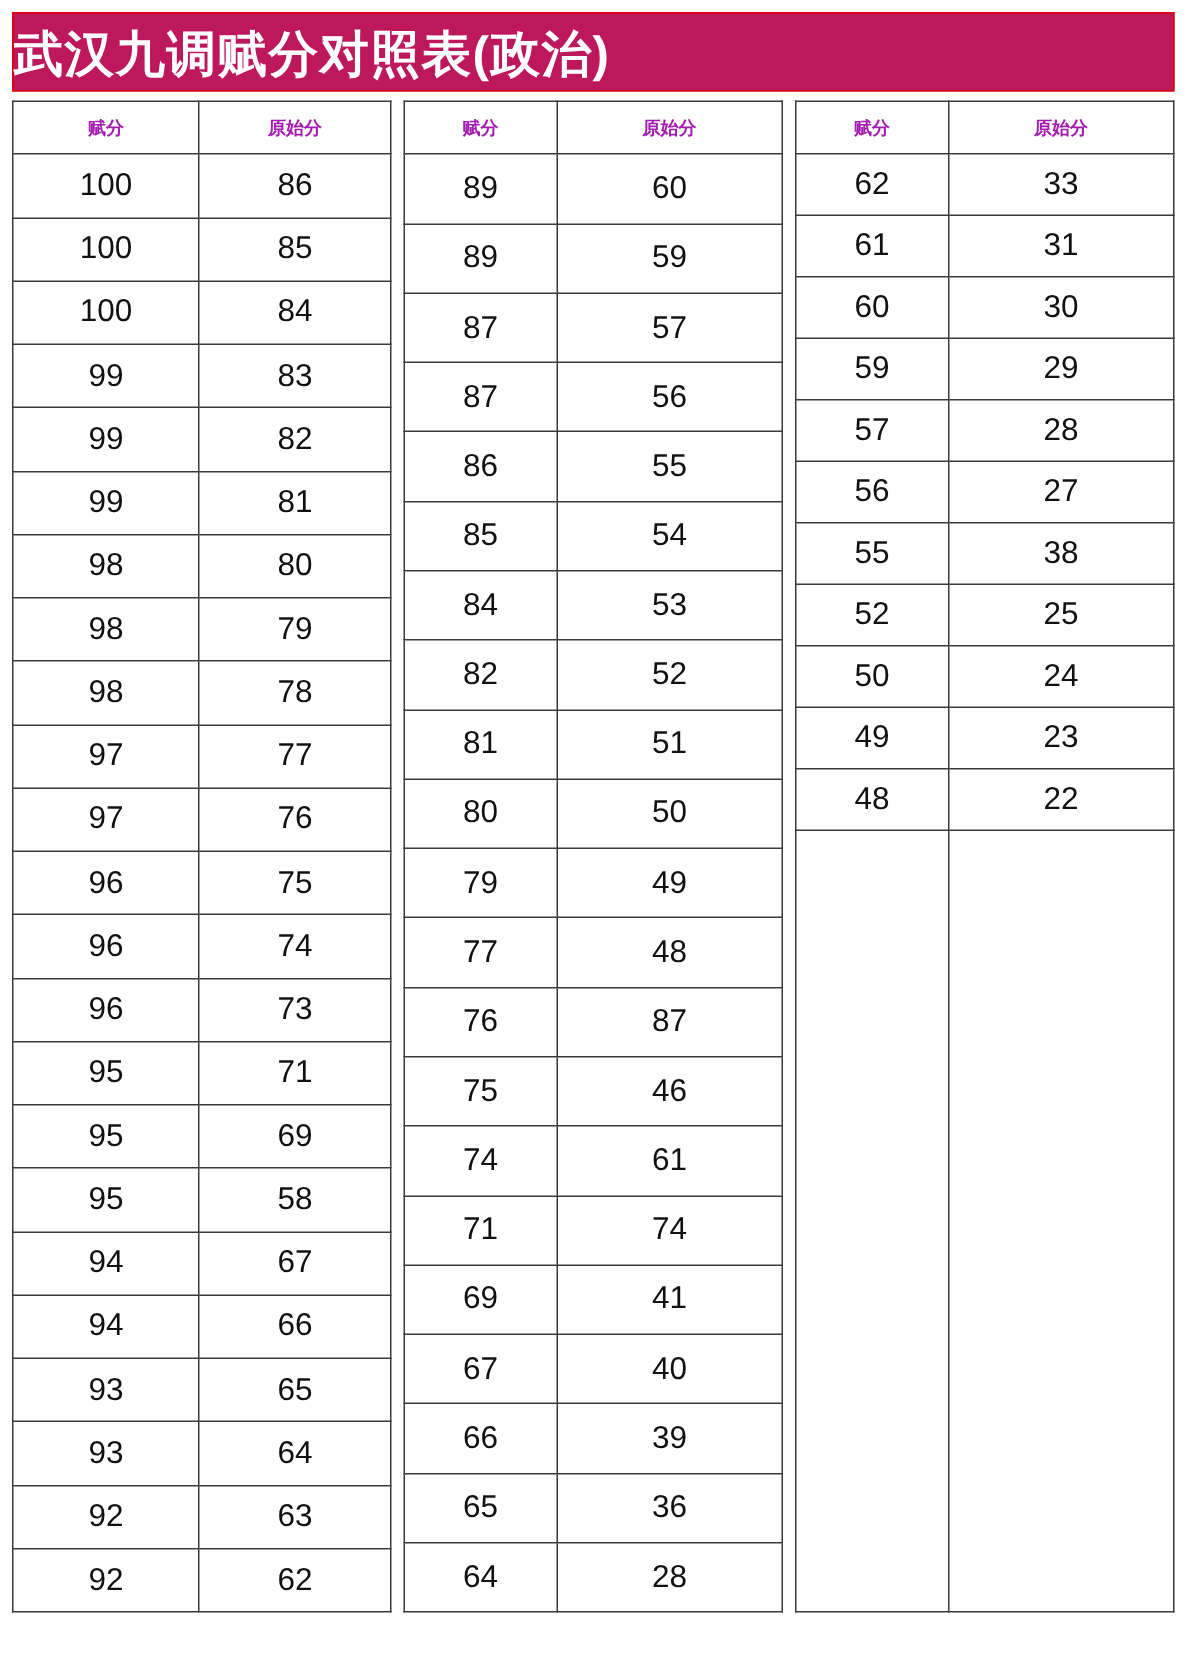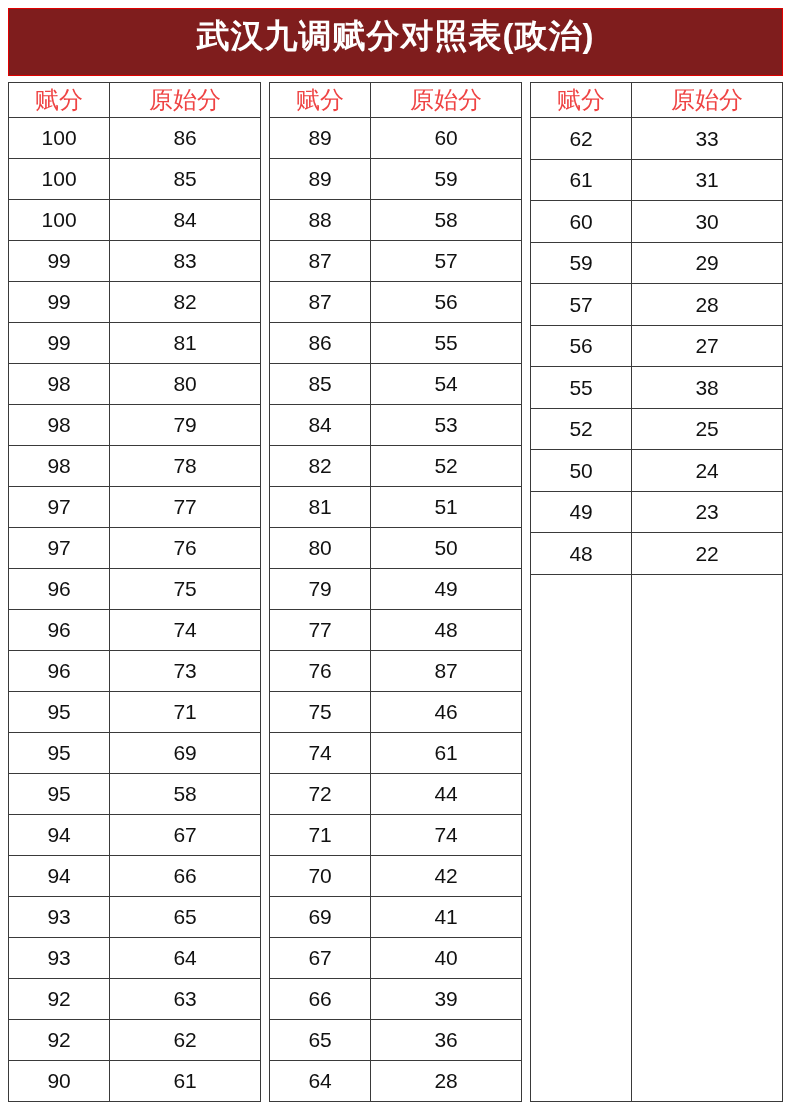--- a/index.html
+++ b/index.html
@@ -15,27 +15,26 @@
     overflow: hidden;
   }
   .page {
     width: 791px;
     height: 1104px;
     position: relative;
     box-sizing: border-box;
     padding: 8px 8px 0 8px;
   }
   .title-bar {
-    background: #7f1d1d;
+    background: #be185d;
     color: #ffffff;
-    text-align: center;
     font-size: 33px;
     font-weight: bold;
     letter-spacing: 1px;
-    padding: 9px 0 21px 0;
+    padding: 9px 0 6px 0;
     line-height: 1.1;
     border: 1px solid #e00000;
   }
   .tables {
     display: flex;
     gap: 8px;
     margin-top: 6px;
   }
   .tbl {
     flex: 1 1 0;
@@ -44,23 +43,23 @@
   }
   .tbl th, .tbl td {
     border: 1px solid #3a3a3a;
     text-align: center;
     height: 40px;
     font-size: 21px;
     font-weight: normal;
     padding: 0;
   }
   .tbl th {
-    color: #ef4444;
-    font-weight: normal;
-    font-size: 24px;
+    color: #a21caf;
+    font-weight: bold;
+    font-size: 12px;
     height: 34px;
   }
   .tbl td {
     color: #111111;
   }
   .tbl tr.blank td {
     border-left: 1px solid #3a3a3a;
     border-right: 1px solid #3a3a3a;
     border-top: none;
     border-bottom: none;
@@ -173,48 +172,40 @@
             <td>64</td>
           </tr>
           <tr>
             <td>92</td>
             <td>63</td>
           </tr>
           <tr>
             <td>92</td>
             <td>62</td>
           </tr>
-          <tr>
-            <td>90</td>
-            <td>61</td>
-          </tr>
         </tbody>
     </table>
 
     <table class="tbl">
       <thead>
         <tr>
           <th>赋分</th>
           <th>原始分</th>
         </tr>
       </thead>
       <tbody>
           <tr>
             <td>89</td>
             <td>60</td>
           </tr>
           <tr>
             <td>89</td>
             <td>59</td>
           </tr>
           <tr>
-            <td>88</td>
-            <td>58</td>
-          </tr>
-          <tr>
             <td>87</td>
             <td>57</td>
           </tr>
           <tr>
             <td>87</td>
             <td>56</td>
           </tr>
           <tr>
             <td>86</td>
             <td>55</td>
@@ -253,30 +244,22 @@
           </tr>
           <tr>
             <td>75</td>
             <td>46</td>
           </tr>
           <tr>
             <td>74</td>
             <td>61</td>
           </tr>
           <tr>
-            <td>72</td>
-            <td>44</td>
-          </tr>
-          <tr>
             <td>71</td>
             <td>74</td>
-          </tr>
-          <tr>
-            <td>70</td>
-            <td>42</td>
           </tr>
           <tr>
             <td>69</td>
             <td>41</td>
           </tr>
           <tr>
             <td>67</td>
             <td>40</td>
           </tr>
           <tr>

